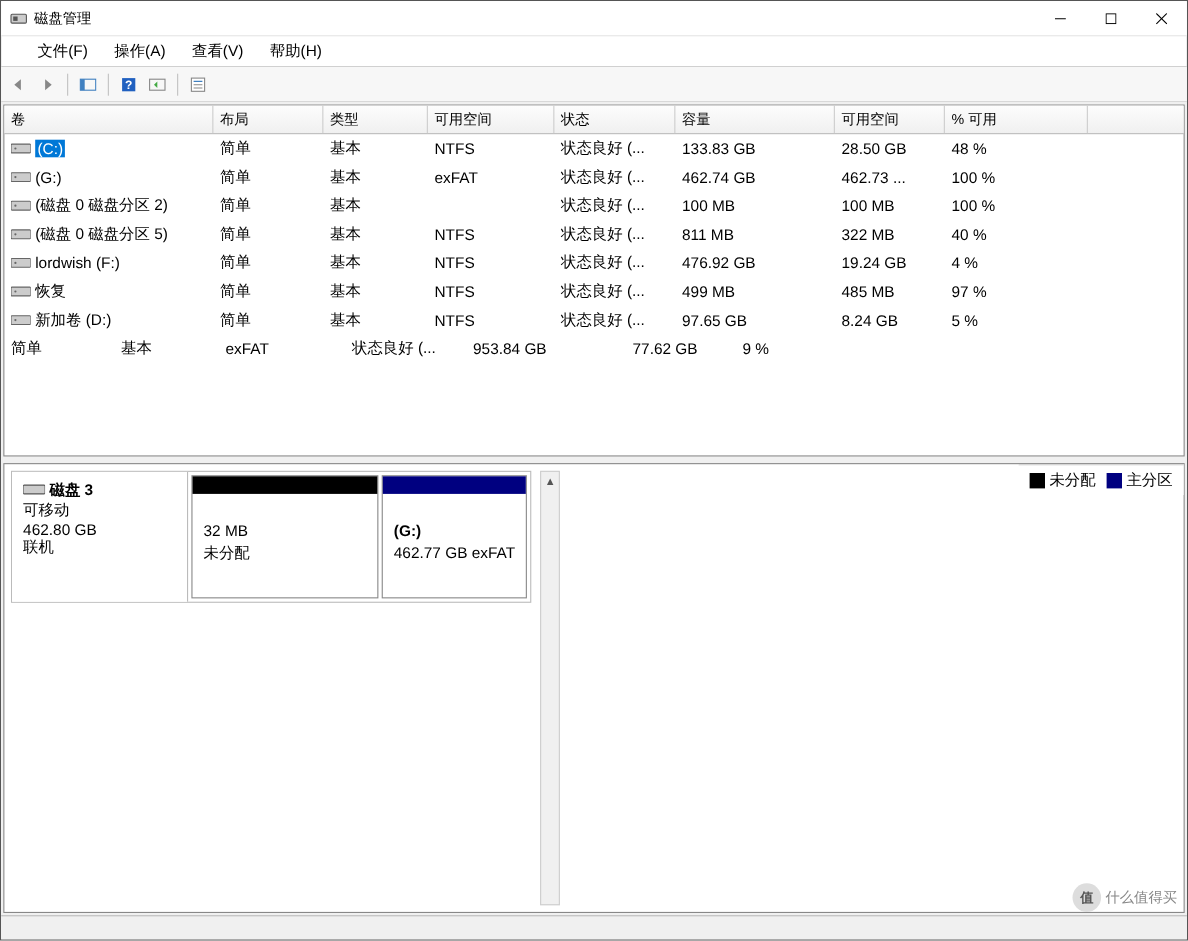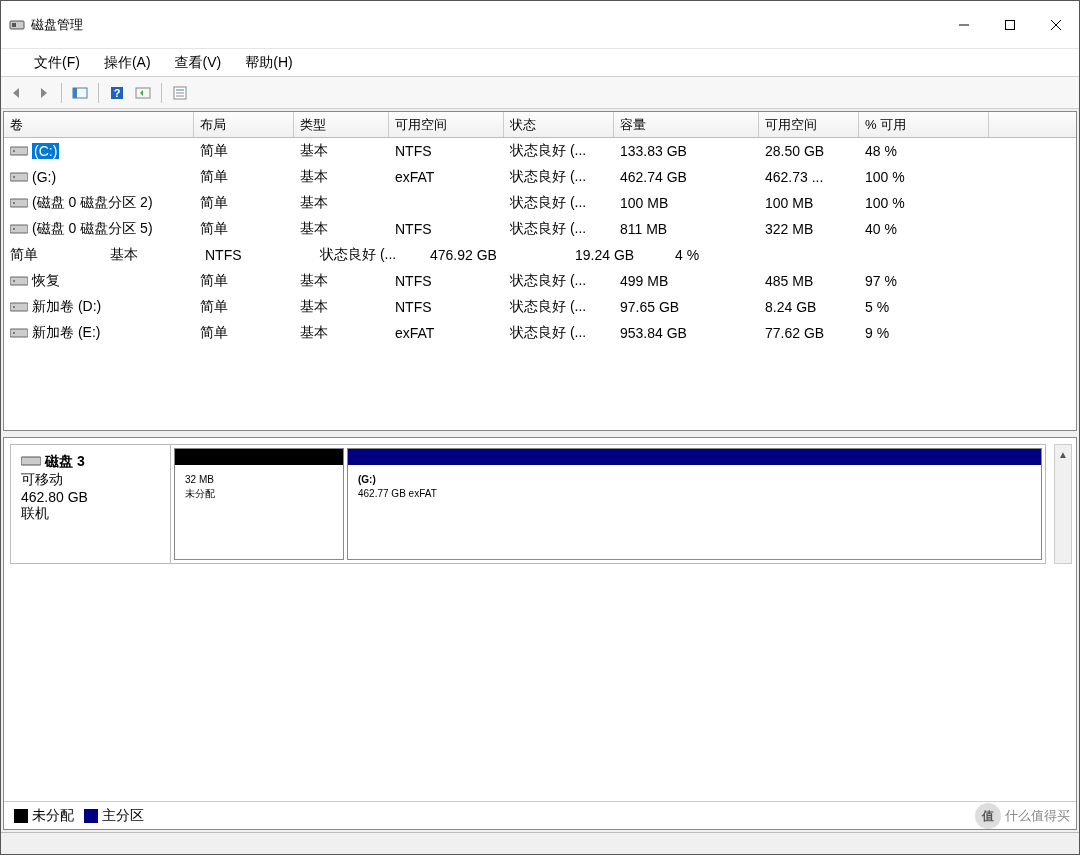--- a/index.html
+++ b/index.html
@@ -1,19 +1,19 @@
 <!DOCTYPE html>
 <html><head>
 <meta charset="utf-8">
 <style>
 * { margin: 0; padding: 0; box-sizing: border-box; font-family: "Microsoft YaHei", "Segoe UI", sans-serif; }
 body { background: #fff; width: 1080px; height: 855px; overflow: hidden; display: flex; flex-direction: column; border: 1px solid #555; }
 
 
-.titlebar { height: 48px; display: flex; align-items: center; padding: 0 0 0 8px; background: #fff; border-bottom: 1px solid #e5e5e5; }
+.titlebar { height: 32px; display: flex; align-items: center; padding: 0 0 0 8px; background: #fff; border-bottom: 1px solid #e5e5e5; }
 .titlebar .app-icon { width: 16px; height: 16px; margin-right: 6px; }
 .titlebar .title { font-size: 13px; flex: 1; }
 .titlebar .ctrl { width: 46px; height: 32px; display: flex; align-items: center; justify-content: center; }
 
 
 .menubar { height: 28px; display: flex; align-items: center; padding: 0 21px; font-size: 14px; border-bottom: 1px solid #d0d0d0; }
 .menubar .menu { padding: 4px 12px; }
 
 
 .toolbar { height: 32px; display: flex; align-items: center; padding: 2px 4px; gap: 2px; border-bottom: 1px solid #d0d0d0; background: #f7f7f7; }
@@ -30,32 +30,32 @@
 .vol-body { flex: 1; overflow: auto; font-size: 14px; }
 .vol-row { display: flex; height: 26px; align-items: center; }
 .vol-row div { padding: 2px 6px; white-space: nowrap; overflow: hidden; text-overflow: ellipsis; }
 .vol-row .namecell { display: flex; align-items: center; gap: 4px; }
 .vol-row .namecell svg { flex-shrink: 0; }
 .vol-row.selected .volname-text { background: #0078d7; color: #fff; padding: 0 2px; }
 
 .c0{width:190px}.c1{width:100px}.c2{width:95px}.c3{width:115px}.c4{width:110px}.c5{width:145px}.c6{width:100px}.c7{width:130px}
 
 
-.disk-pane { margin-top: 6px; flex: 1; min-height: 0; display: flex; flex-direction: column; }
+.disk-pane { margin-top: 6px; flex: 1; min-height: 0; display: flex; flex-direction: row; }
 .disk-area { padding: 6px 30px 6px 6px; position: relative; }
 .disk-row { display: flex; height: 120px; background: #fff; border: 1px solid #bbb; }
 .disk-info { width: 160px; padding: 8px 10px; font-size: 14px; border-right: 1px solid #bbb; background: #fff; }
 .disk-info b { font-weight: bold; }
 .disk-info .dicon { display: inline-block; vertical-align: middle; margin-right: 4px; }
 .disk-parts { flex: 1; display: flex; padding: 3px; gap: 3px; }
 .part { border: 1px solid #888; display: flex; flex-direction: column; }
 .part .bar { height: 16px; }
 .part .bar.black { background: #000; }
 .part .bar.navy { background: #000080; }
-.part .plabel { padding: 8px 10px; font-size: 10px; line-height: 1.4; }
+.part .plabel { padding: 8px 10px; font-size: 14px; line-height: 1.4; margin-top: 16px; }
 .part .plabel b { font-weight: bold; }
 .part.unalloc { width: 170px; }
 .part.main { flex: 1; }
 
 
 .vscroll { position: absolute; right: 4px; top: 6px; bottom: 6px; width: 18px; background: #f0f0f0; border: 1px solid #ccc; }
 .vscroll .arrow { height: 18px; display: flex; align-items: center; justify-content: center; font-size: 10px; color: #555; }
 
 
 .legend { height: 28px; display: flex; align-items: center; padding: 0 10px; gap: 10px; font-size: 14px; border-top: 1px solid #ccc; background: #fff; }
@@ -218,20 +218,27 @@
           </div>
           <div class="c1">简单</div>
           <div class="c2">基本</div>
           <div class="c3">NTFS</div>
           <div class="c4">状态良好 (...</div>
           <div class="c5">811 MB</div>
           <div class="c6">322 MB</div>
           <div class="c7">40 %</div>
         </div>
         <div class="vol-row">
+          <div class="c0 namecell">
+            <svg width="18" height="12">
+              <rect x="0" y="2" width="18" height="8" rx="1" fill="#ccc" stroke="#666"></rect>
+              <circle cx="4" cy="6" r="1" fill="#666"></circle>
+            </svg>
+            <span class="volname-text">lordwish (F:)</span>
+          </div>
           <div class="c1">简单</div>
           <div class="c2">基本</div>
           <div class="c3">NTFS</div>
           <div class="c4">状态良好 (...</div>
           <div class="c5">476.92 GB</div>
           <div class="c6">19.24 GB</div>
           <div class="c7">4 %</div>
         </div>
         <div class="vol-row">
           <div class="c0 namecell">
@@ -259,27 +266,20 @@
           </div>
           <div class="c1">简单</div>
           <div class="c2">基本</div>
           <div class="c3">NTFS</div>
           <div class="c4">状态良好 (...</div>
           <div class="c5">97.65 GB</div>
           <div class="c6">8.24 GB</div>
           <div class="c7">5 %</div>
         </div>
         <div class="vol-row">
-          <div class="c0 namecell">
-            <svg width="18" height="12">
-              <rect x="0" y="2" width="18" height="8" rx="1" fill="#ccc" stroke="#666"></rect>
-              <circle cx="4" cy="6" r="1" fill="#666"></circle>
-            </svg>
-            <span class="volname-text">新加卷 (E:)</span>
-          </div>
           <div class="c1">简单</div>
           <div class="c2">基本</div>
           <div class="c3">exFAT</div>
           <div class="c4">状态良好 (...</div>
           <div class="c5">953.84 GB</div>
           <div class="c6">77.62 GB</div>
           <div class="c7">9 %</div>
         </div>
       </div>
   </div>

